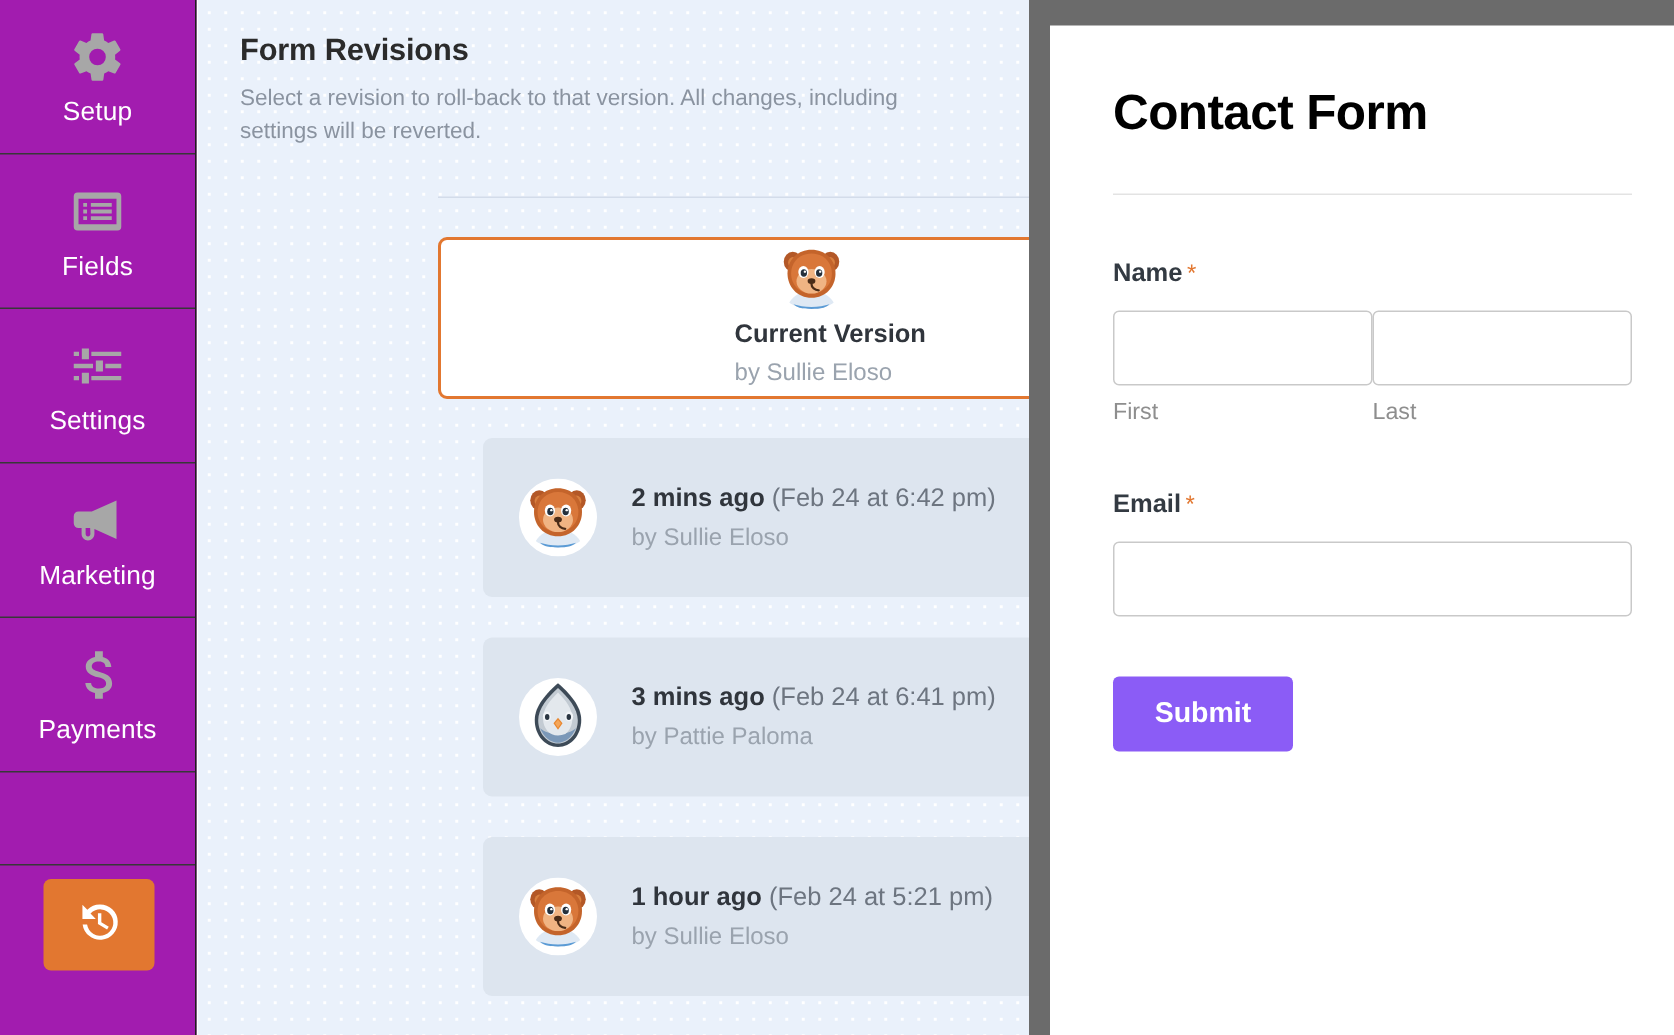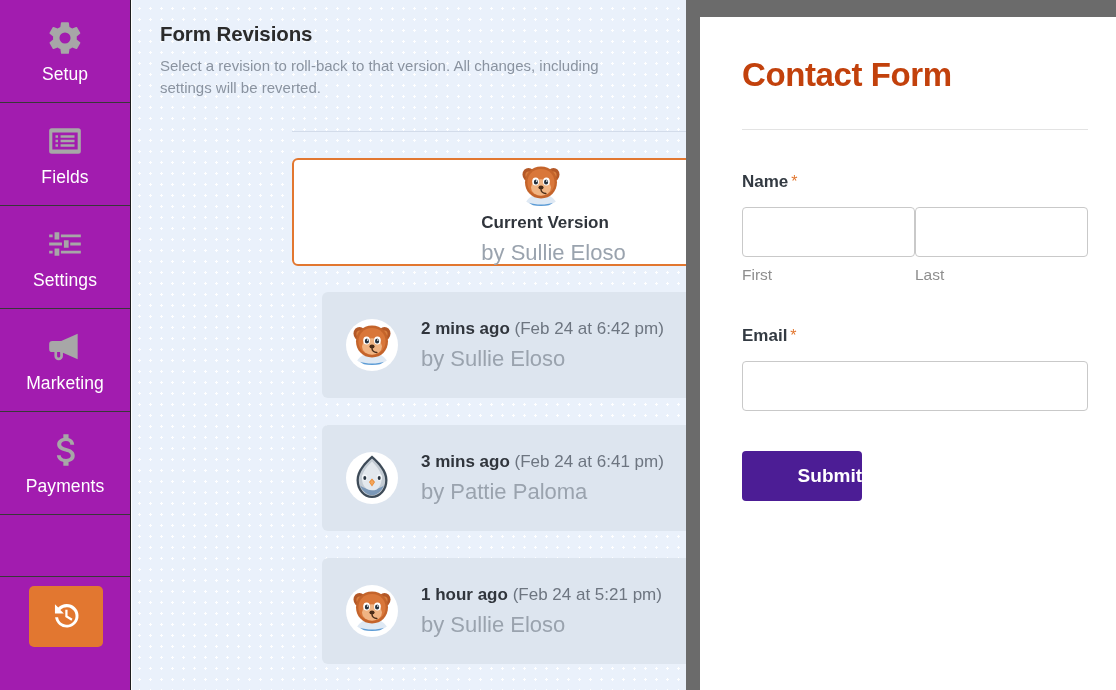--- a/index.html
+++ b/index.html
@@ -88,21 +88,21 @@
     flex-direction: column;
   }
   #current-card .av { margin-right: 25px; }
   .rev-title {
     font-size: 17px; font-weight: bold; color: #30353c;
     line-height: 1.25;
   }
   .rev-date { font-weight: normal; color: #6d7580; }
   .rev-by {
     margin-top: 6px;
-    font-size: 22px; color: #9aa3ae; line-height: 1.25;
+    font-size: 16px; color: #9aa3ae; line-height: 1.25;
   }
 
   
   #rev-list { position: absolute; left: 190px; top: 292px; width: 469px; }
   .rev-item {
     position: relative;
     width: 469px; height: 106px;
     background: #dde5ef;
     border-radius: 6px;
     margin-bottom: 27px;
@@ -123,21 +123,21 @@
     background: #6b6b6b;
   }
   #form-panel {
     position: absolute; left: 700px; top: 17px;
     width: 416px; height: 673px;
     background: #ffffff;
     overflow: hidden;
   }
   #form-inner { padding: 40px 28px 0 42px; }
   #form-title {
-    font-size: 33px; font-weight: bold; color: #c2410c;
+    font-size: 33px; font-weight: bold; color: #000000;
     letter-spacing: -.4px; line-height: 1.1;
   }
   #form-rule {
     margin-top: 36px;
     height: 1px; background: #e3e3e3;
   }
   .fld-group { margin-top: 42px; }
   .fld-label {
     font-size: 17px; font-weight: bold; color: #333a42;
   }
@@ -151,26 +151,25 @@
   }
   .half { flex: 1 1 0; }
   .sublabel {
     margin-top: 9px;
     font-size: 15.5px; color: #8e8e8e;
   }
   #email-input { margin-top: 15px; width: 346px; }
   #submit-btn {
     margin-top: 40px;
     width: 120px; height: 50px;
-    background: #4c1d95;
+    background: #8b5cf6;
     border: 0; border-radius: 4px;
     color: #ffffff; font-size: 19px; font-weight: bold;
     font-family: "Liberation Sans", sans-serif;
     cursor: pointer;
-    text-align: right;
   }
 </style>
 </head>
 <body>
 
 <div id="app">
 
   <div id="sidebar">
 
     <div class="nav-item">

